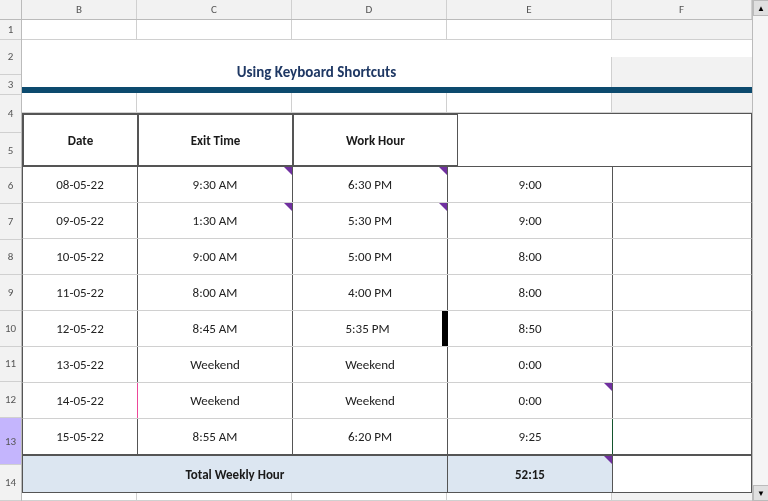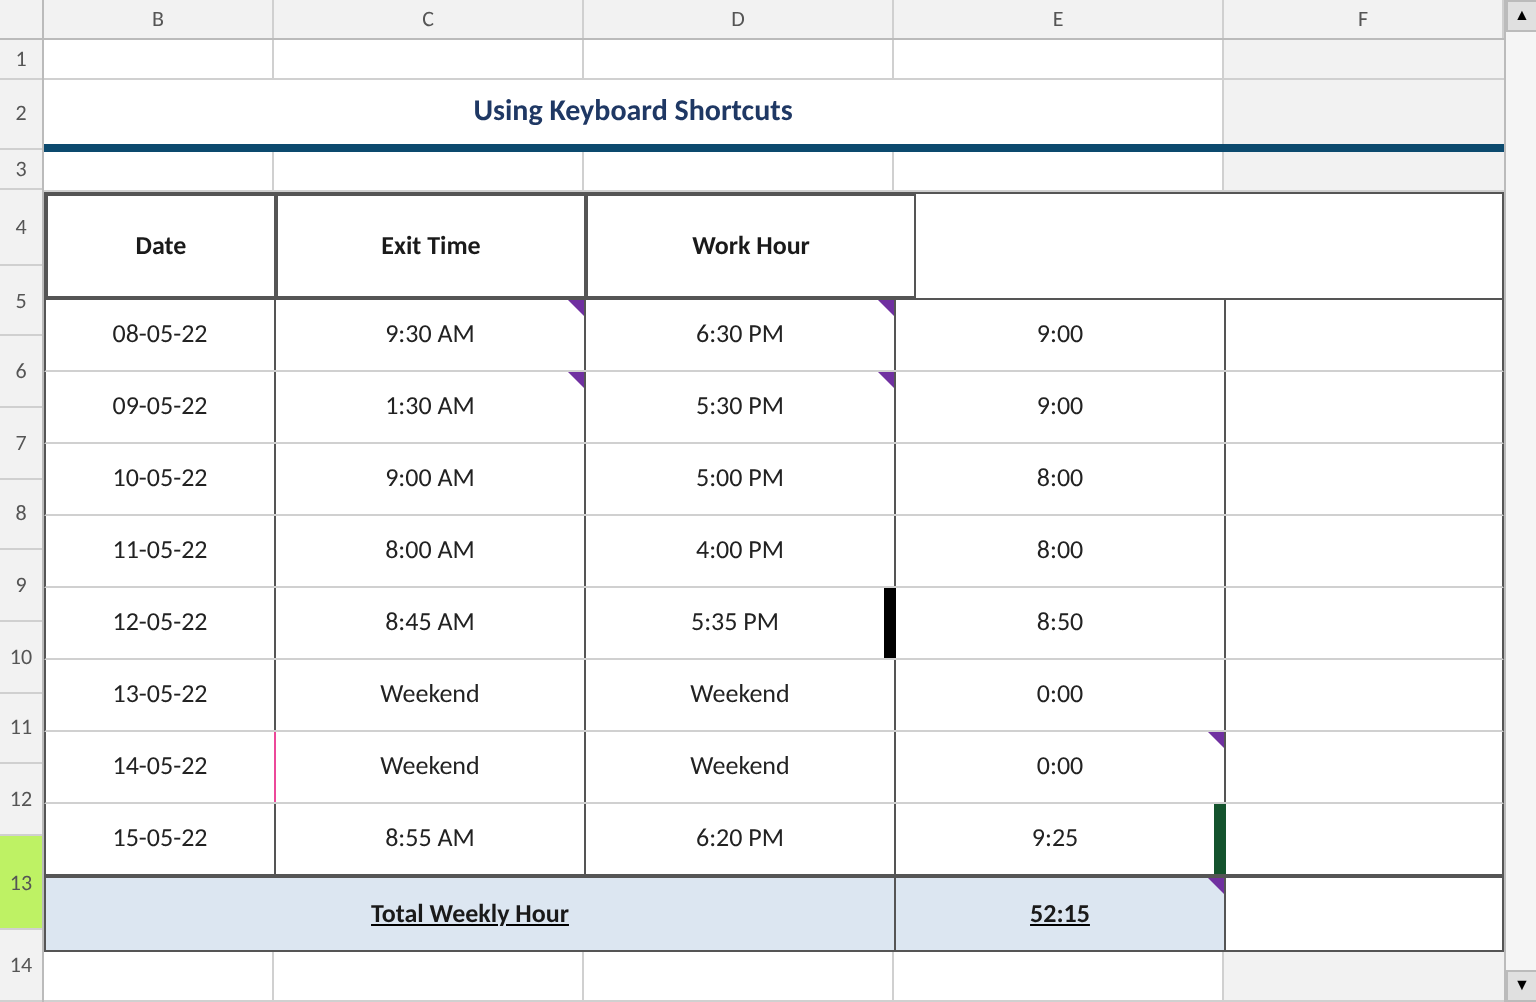--- a/index.html
+++ b/index.html
@@ -75,21 +75,20 @@
 
     .excel-row {
       display: flex;
       height: 36px;
       border-bottom: 1px solid #d0d0d0;
     }
 
     .excel-row.total-row {
       height: 38px;
       background: #0c4a6e;
-      text-decoration: underline;
     }
 
     .cell {
       display: flex;
       align-items: center;
       justify-content: center;
       border-right: 1px solid #d0d0d0;
       padding: 2px 4px;
       font-size: 13px;
       color: #222;
@@ -108,21 +107,22 @@
       justify-content: center;
       font-size: 15px;
       font-weight: bold;
       color: #1f3864;
       width: 590px; 
       border-right: 1px solid #d0d0d0;
     }
 
     
     .title-underline {
-      border-bottom: 4px solid #0c4a6e;
+      border-bottom: 6px solid #0c4a6e;
+      margin-top: 17px;
     }
 
     
     .header-cell {
       font-weight: bold;
       font-size: 13px;
       color: #1a1a1a;
       background: #fff;
       border: 1px solid #555;
     }
@@ -229,21 +229,21 @@
 
     <div class="row-num-cell">5</div>
     <div class="row-num-cell">6</div>
     <div class="row-num-cell">7</div>
     <div class="row-num-cell">8</div>
     <div class="row-num-cell">9</div>
     <div class="row-num-cell">10</div>
     <div class="row-num-cell">11</div>
     <div class="row-num-cell">12</div>
 
-    <div class="row-num-cell" style="height:48px; background:#bef264;">13</div>
+    <div class="row-num-cell" style="height:48px; background:#c4b5fd;">13</div>
 
     <div class="row-num-cell">14</div>
   </div>
 
   <div class="main-content">
 
     <div class="col-headers">
       <div class="col-header col-b" style="width:115px;">B</div>
       <div class="col-header col-c" style="width:155px;">C</div>
       <div class="col-header col-d" style="width:155px;">D</div>
@@ -407,21 +407,21 @@
     <div class="excel-row data-row" style="border-left:1.5px solid #555; border-right:1.5px solid #555; border-bottom:1.5px solid #555;">
       <div class="cell" style="width:115px; border-right:1px solid #555;">
           <span>15-05-22</span>
         </div>
       <div class="cell" style="width:155px; border-right:1px solid #555;">
           <span>8:55 AM</span>
         </div>
       <div class="cell" style="width:155px; border-right:1px solid #555;">
           <span>6:20 PM</span>
         </div>
-      <div class="cell" style="width:165px; border-right:6px solid #14532d;">
+      <div class="cell" style="width:165px; border-right:1px solid #14532d;">
           <span>9:25</span>
         </div>
       <div class="cell col-f" style="flex:1; border-right:none; background:#fff;"></div>
     </div>
 
     <div class="excel-row total-row" style="height:38px; border:1.5px solid #555;">
 
       <div class="cell total-label-cell" style="width:425px; border-right:1px solid #555; font-weight:bold; background:#dce6f1;">
         <span>Total Weekly Hour</span>
       </div>

